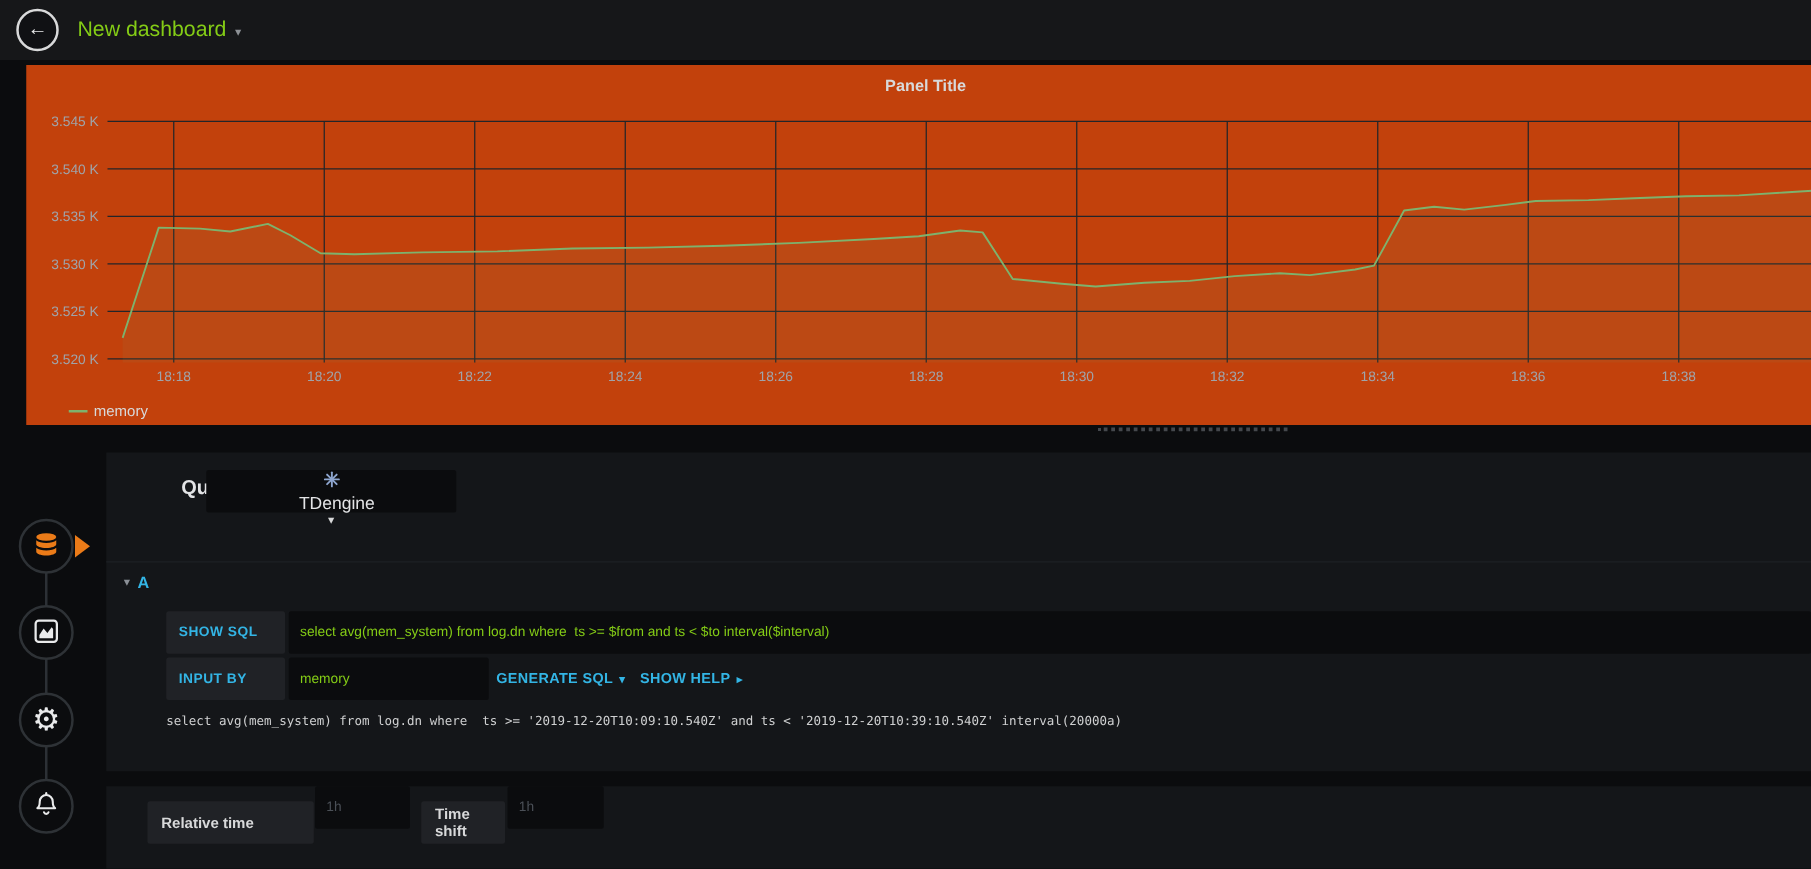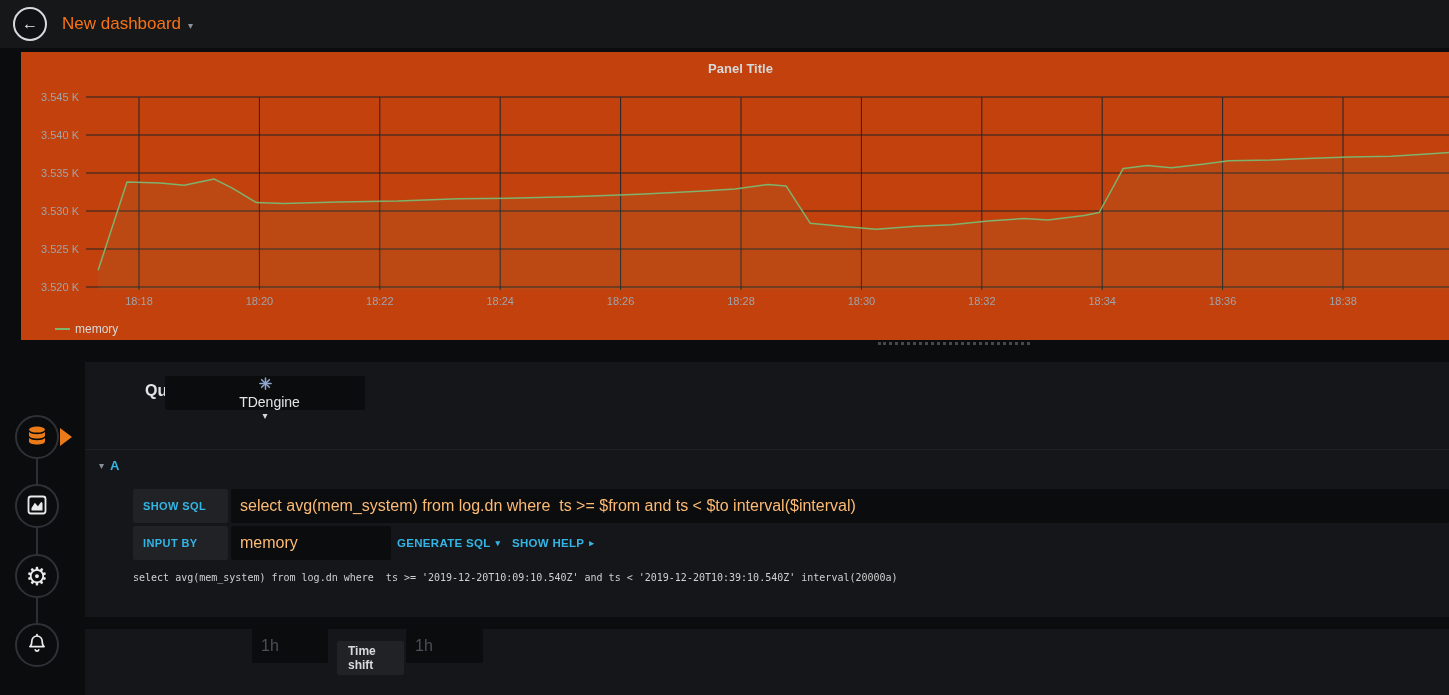--- a/index.html
+++ b/index.html
@@ -9,21 +9,21 @@
     font-family:"Liberation Sans", sans-serif;font-size:14px;
   }
   
   .navbar{position:absolute;left:0;top:0;width:1449px;height:48px;background:#161719;}
   .back-btn{
     position:absolute;left:13px;top:7px;width:34px;height:34px;border-radius:50%;
     border:2px solid #d8d9da;box-sizing:border-box;display:flex;align-items:center;justify-content:center;
     color:#e9eaeb;font-size:16px;cursor:pointer;background:#101114;
   }
   .dash-title-wrap{position:absolute;left:62px;top:0;height:48px;display:flex;align-items:center;cursor:pointer;}
-  .dash-title{font-size:17px;color:#f97316;font-weight:500;}
+  .dash-title{font-size:17px;color:#84cc16;font-weight:500;}
   .dash-caret{color:#8d9196;font-size:10px;margin-left:7px;margin-top:3px;}
   
   .chart-panel{position:absolute;left:21px;top:52px;width:1439px;height:288px;background:#c2410c;}
   .panel-title{position:absolute;left:0;top:9px;width:100%;text-align:center;font-size:13px;font-weight:700;color:#d8d9da;cursor:pointer;}
   .chart-area{position:absolute;left:0;top:30px;width:1439px;height:240px;}
   .chart-area svg{display:block;}
   .legend{position:absolute;left:34px;top:270px;display:flex;align-items:center;gap:5px;cursor:pointer;}
   .legend-dash{display:inline-block;width:15px;height:2px;background:#7eb26d;}
   .legend-label{font-size:12px;color:#d8d9da;}
   
@@ -57,21 +57,21 @@
   .form-row{position:absolute;height:34px;}
   .row-input-sql{left:48px;top:127px;right:0;}
   .row-alias{left:48px;top:164px;right:0;}
   .label-cell{
     position:absolute;left:0;top:0;height:34px;background:#202226;border-radius:2px;
     display:flex;align-items:center;padding:0 10px;box-sizing:border-box;
     color:#33b5e5;font-size:11px;font-weight:700;letter-spacing:0.4px;
   }
   input.gf-input{
     position:absolute;top:0;height:34px;background:#0b0c0e;border:none;outline:none;border-radius:2px;
-    color:#fdba74;font-size:16px;padding:0 9px;box-sizing:border-box;
+    color:#84cc16;font-size:11px;padding:0 9px;box-sizing:border-box;
     font-family:"Liberation Sans", sans-serif;
   }
   input.gf-input::placeholder{color:#4b5057;}
   .sql-input{left:98px;width:calc(100% - 98px);}
   .alias-input{left:98px;width:160px;}
   .text-btn{
     position:absolute;top:0;height:34px;display:flex;align-items:center;
     color:#33b5e5;font-size:11.5px;font-weight:700;letter-spacing:0.3px;cursor:pointer;
   }
   .btn-caret{font-size:9px;margin-left:5px;}
@@ -227,16 +227,17 @@
     <div class="text-btn show-help-btn">
       <span>SHOW HELP</span>
       <span class="btn-caret">▸</span>
     </div>
   </div>
 
   <div class="sql-preview">select avg(mem_system) from log.dn where  ts &gt;= '2019-12-20T10:09:10.540Z' and ts &lt; '2019-12-20T10:39:10.540Z' interval(20000a)</div>
 </div>
 
 <div class="options-panel">
+  <div class="opt-cell opt-label-rel">Relative time</div>
   <input class="gf-input opt-input-rel" type="text" placeholder="1h" style="">
   <div class="opt-cell opt-label-shift">Time shift</div>
   <input class="gf-input opt-input-shift" type="text" placeholder="1h" style="">
 </div>
 
 </body></html>

